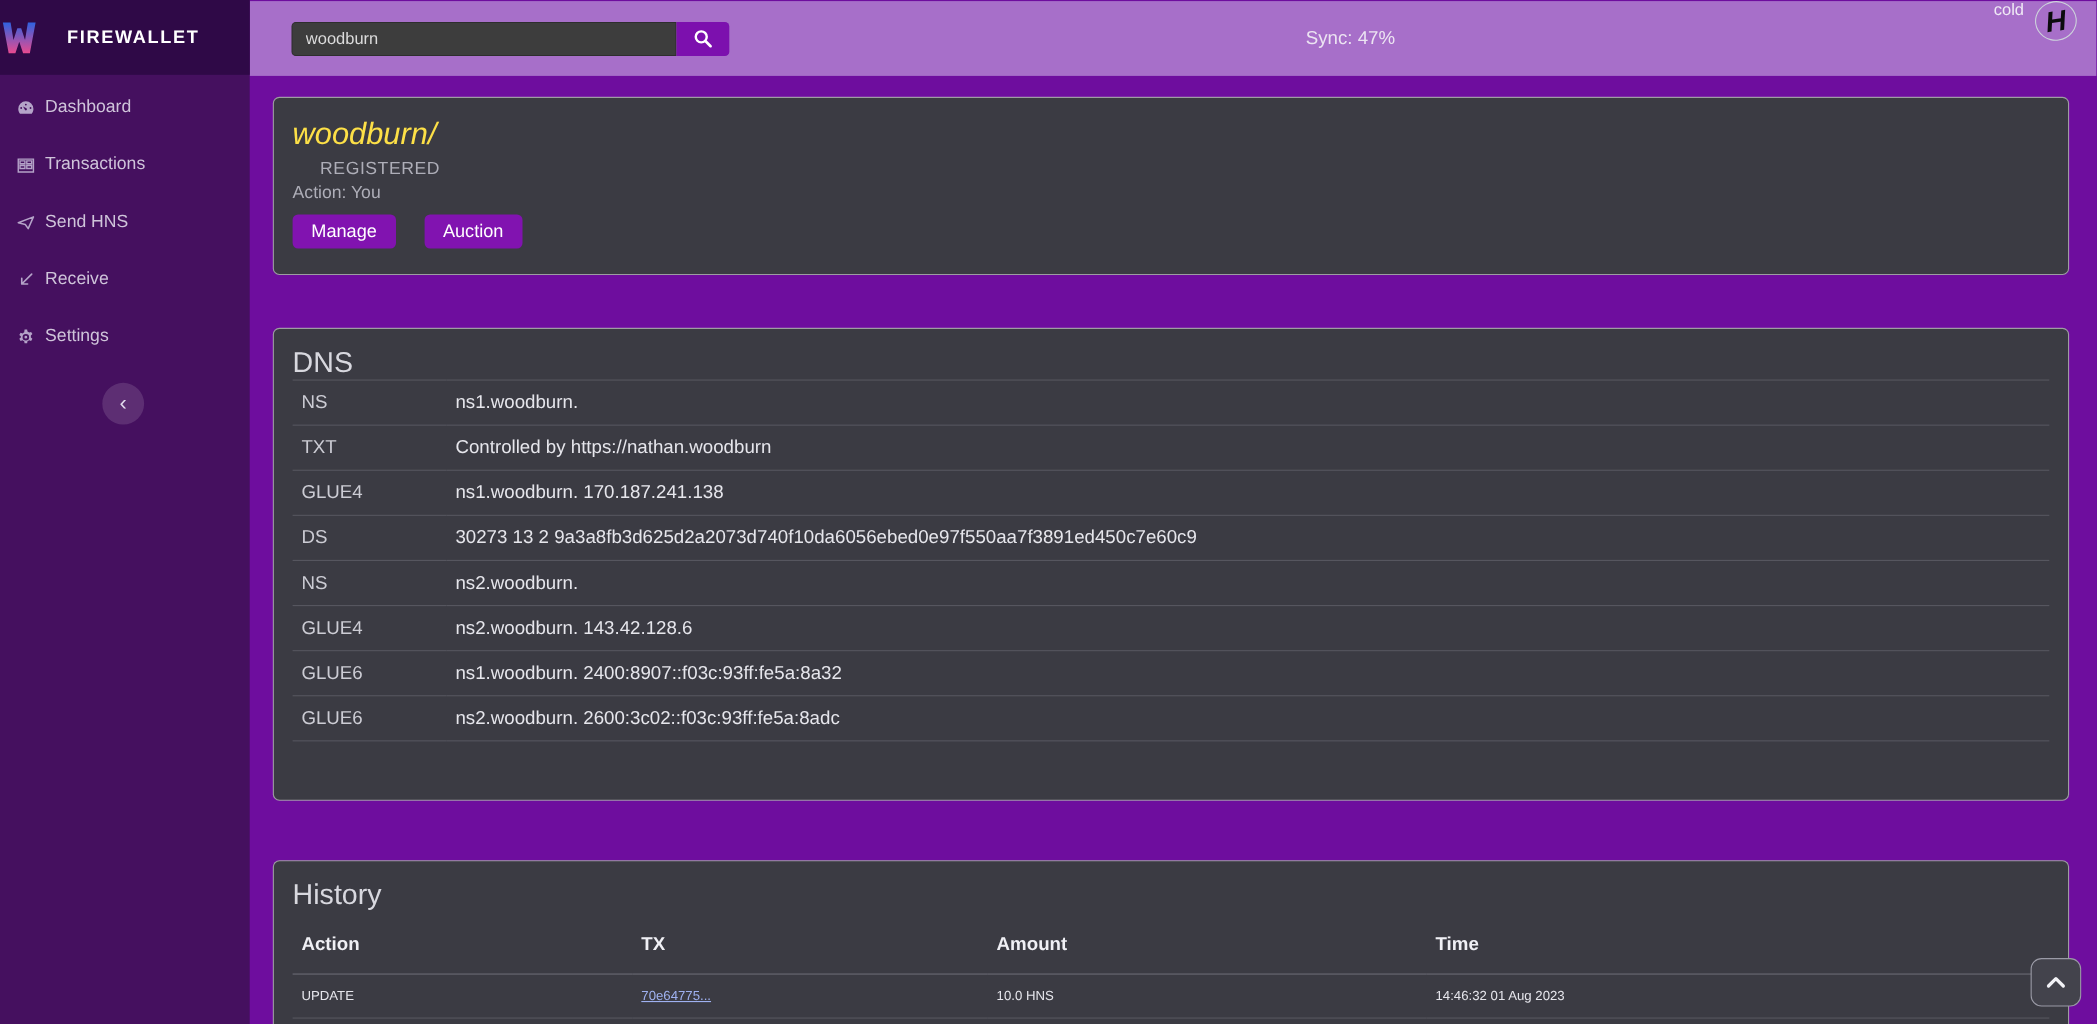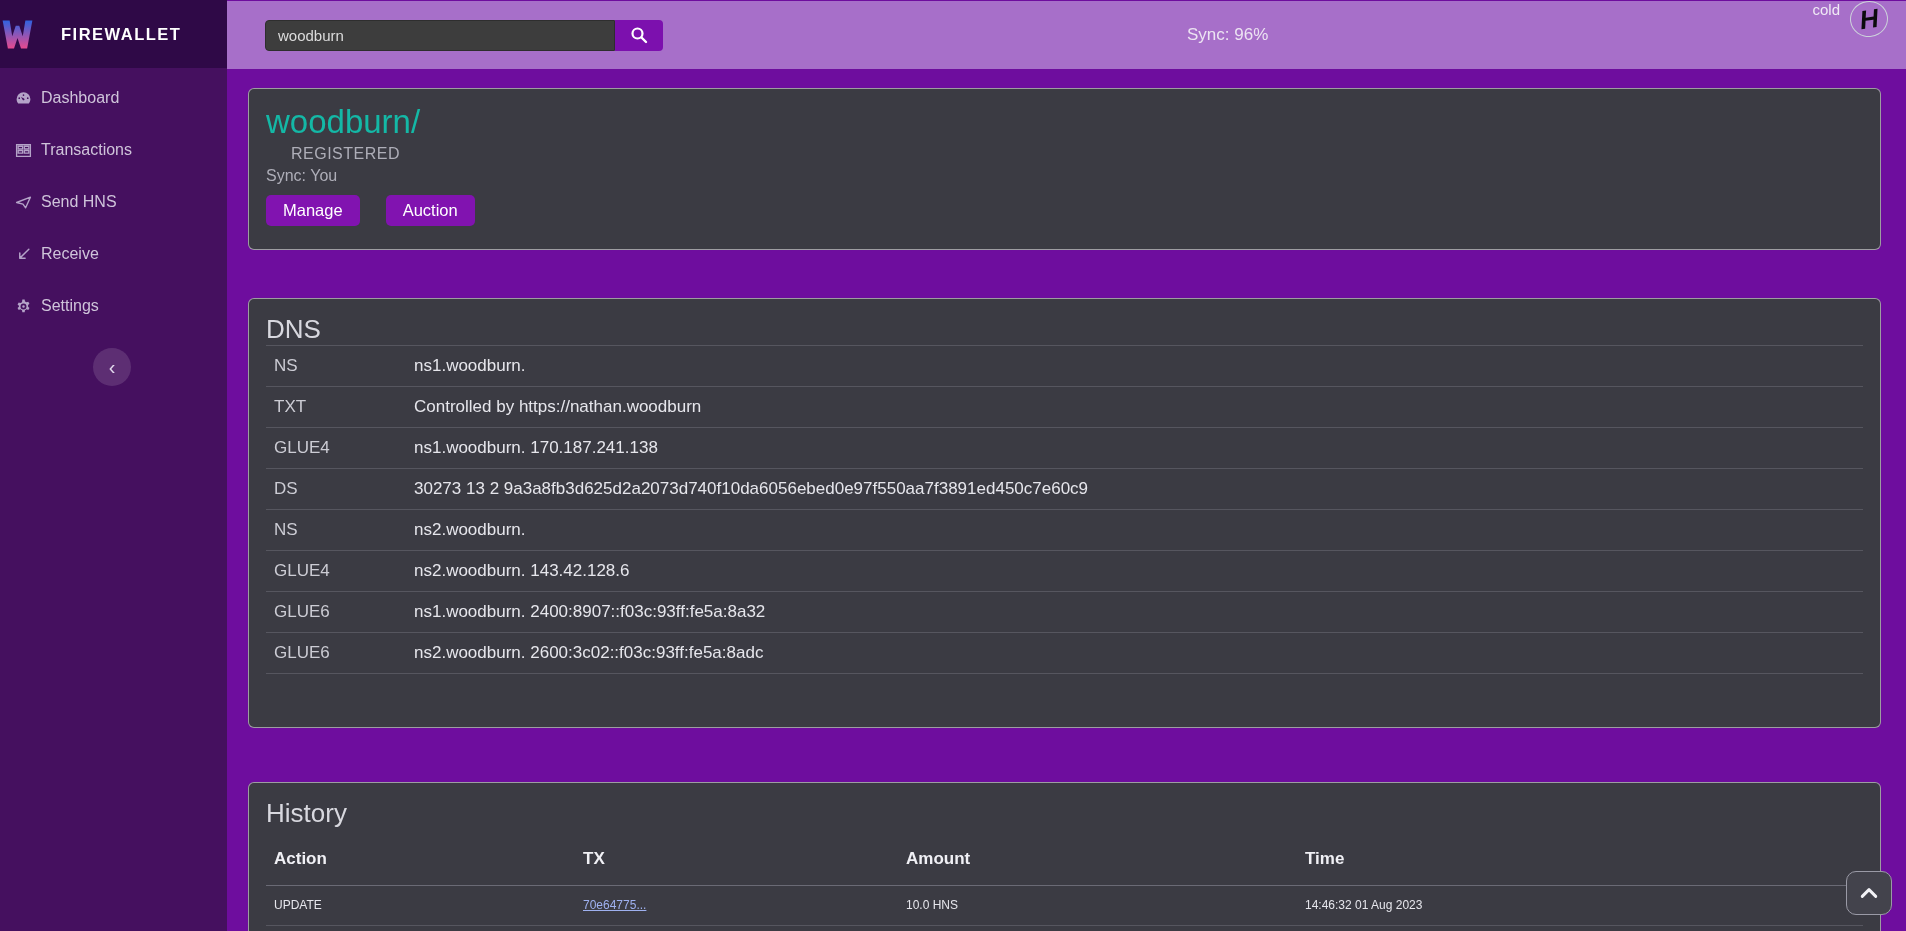--- a/index.html
+++ b/index.html
@@ -32,21 +32,21 @@
   .header-right { position:absolute; right:18px; top:0; height:52px; display:flex; align-items:flex-start; }
   .cold-label { color:#f0eaf5; font-size:15px; margin-right:10px; }
   .hns-badge { width:38px; height:36px; border-radius:50%; border:1.5px solid #cdd3db; display:flex; align-items:center;
     justify-content:center; color:#0b0b0d; font-weight:bold; font-style:italic; font-size:26px; transform:rotate(-8deg);
     cursor:pointer; }
 
   
   .main { position:absolute; left:227px; top:68px; width:1679px; height:863px; background:#6e0d9e; overflow:hidden; }
   .card { margin-left:21px; width:1633px; background:#3b3b43; border:1px solid rgba(255,255,255,0.5); border-radius:6px; }
   .card-domain { margin-top:20px; height:162px; padding:16px 17px; display:flex; justify-content:space-between; }
-  .domain-title { color:#14b8a6; font-size:33px; line-height:34px; font-weight:normal; }
+  .domain-title { color:#fde047; font-size:28px; line-height:34px; font-weight:normal;font-style:italic; }
   .domain-status { color:#aeaeb8; font-size:16px; margin-top:6px; letter-spacing:0.5px;margin-left:25px; }
   .domain-owner { color:#aeaeb8; font-size:16px; margin-top:4px; }
   .btn-row { margin-top:10px; display:flex; gap:26px; }
   .btn { background:#8113b0; color:#fff; border:none; border-radius:5px; font-size:16.5px; padding:6px 17px;
     cursor:pointer; font-family:inherit; }
   .expires { color:#dcdce4; font-size:27px; line-height:34px; white-space:nowrap; }
 
   .card-dns { margin-top:48px; height:430px; padding:16px 17px; }
   .section-title { color:#d8d8df; font-size:26px; line-height:28px; font-weight:normal; }
   .dns-table { width:100%; border-collapse:collapse; margin-top:2px; border-top:1px solid #56565f; }
@@ -132,34 +132,34 @@
     <input class="search-input" type="text" value="woodburn" style="">
     <button class="search-btn">
       <span style="display:inline-flex;">
         <svg viewBox="0 0 18 18" width="18" height="18">
             <circle cx="7.5" cy="7.5" r="5" fill="none" stroke="#ffffff" stroke-width="2.2"></circle>
             <line x1="11.5" y1="11.5" x2="16" y2="16" stroke="#ffffff" stroke-width="2.4" stroke-linecap="round"></line>
           </svg>
       </span>
     </button>
   </div>
-  <div class="sync-text">Sync: 96%</div>
+  <div class="sync-text">Sync: 47%</div>
   <div class="header-right">
     <span class="cold-label">cold</span>
     <span class="hns-badge">H</span>
   </div>
 </div>
 
 <div class="main">
 
   <div class="card card-domain">
     <div>
       <div class="domain-title">woodburn/</div>
       <div class="domain-status">REGISTERED</div>
-      <div class="domain-owner">Sync: You</div>
+      <div class="domain-owner">Action: You</div>
       <div class="btn-row">
         <button class="btn">Manage</button>
         <button class="btn">Auction</button>
       </div>
     </div>
   </div>
 
   <div class="card card-dns">
     <h2 class="section-title">DNS</h2>
     <table class="dns-table">

